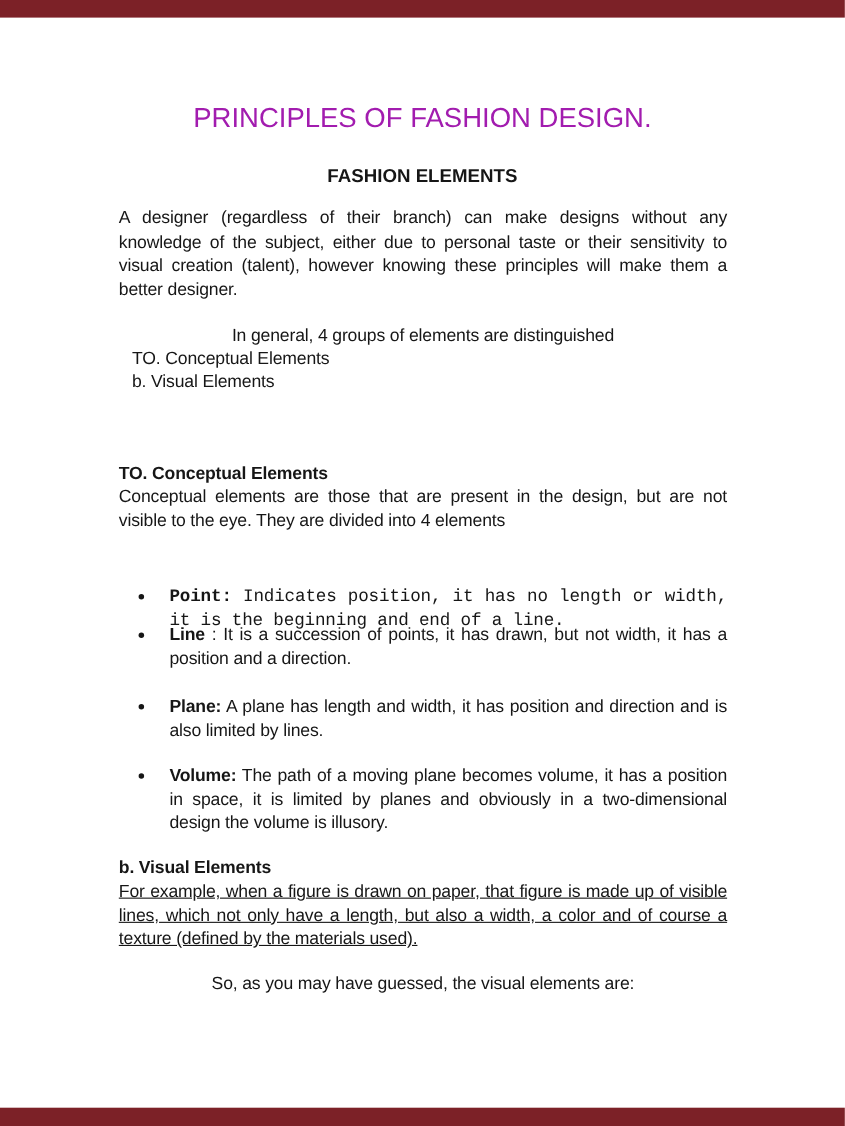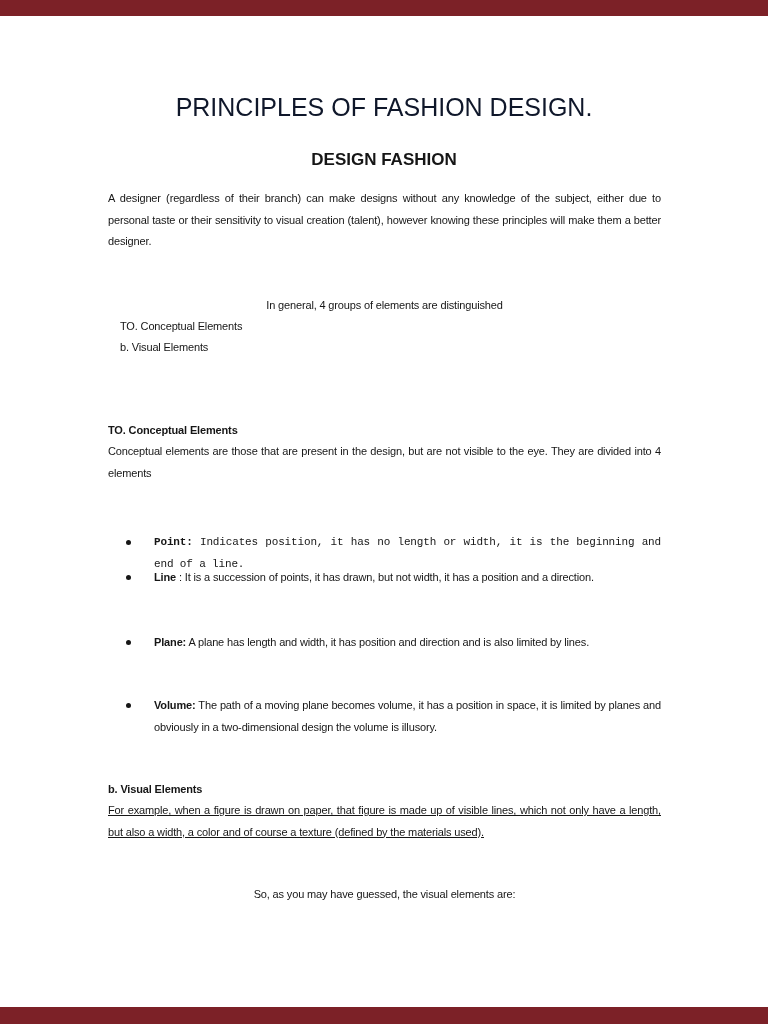--- a/index.html
+++ b/index.html
@@ -15,30 +15,30 @@
     position: absolute; left: 0; width: 768px;
     background: #7c2127;
   }
   #top-bar { top: 0; height: 16px; }
   #bottom-bar { top: 1007px; height: 17px; }
 
   .abs { position: absolute; left: 108px; width: 553px; }
 
   .doc-title {
     left: 0; width: 768px; text-align: center;
-    font-size: 25px; line-height: 32px; color: #0f172a;
+    font-size: 25px; line-height: 32px; color: #a21caf;
     top: 91px;
   }
   .doc-subtitle {
     left: 0; width: 768px; text-align: center;
     font-size: 17px; line-height: 21px; font-weight: bold;
     top: 149px;
   }
   .body-text {
-    font-size: 11px; line-height: 21.6px; letter-spacing: -0.15px;
+    font-size: 16px; line-height: 21.6px; letter-spacing: -0.15px;
   }
   .justified { text-align: justify; }
   .centered-line { text-align: center; }
 
   #para-intro { top: 188px; }
   #groups-intro { top: 295px; }
   .group-list { top: 316px; line-height: 21px; }
   .group-list .group-item { padding-left: 12px; }
 
   .section-heading { font-weight: bold; }
@@ -67,21 +67,21 @@
 </style>
 </head>
 <body>
 
 <div id="top-bar" class="frame-bar"></div>
 
 <div>
 
   <div class="abs doc-title">PRINCIPLES OF FASHION DESIGN.</div>
 
-  <div class="abs doc-subtitle">DESIGN FASHION</div>
+  <div class="abs doc-subtitle">FASHION ELEMENTS</div>
 
   <div id="para-intro" class="abs body-text justified">A designer (regardless of their branch) can make designs without any knowledge of the subject, either due to personal taste or their sensitivity to visual creation (talent), however knowing these principles will make them a better designer.</div>
 
   <div id="groups-intro" class="abs body-text centered-line">In general, 4 groups of elements are distinguished</div>
 
   <div class="abs body-text group-list">
     <div class="group-item">TO. Conceptual Elements</div>
     <div class="group-item">b. Visual Elements</div>
   </div>
 

